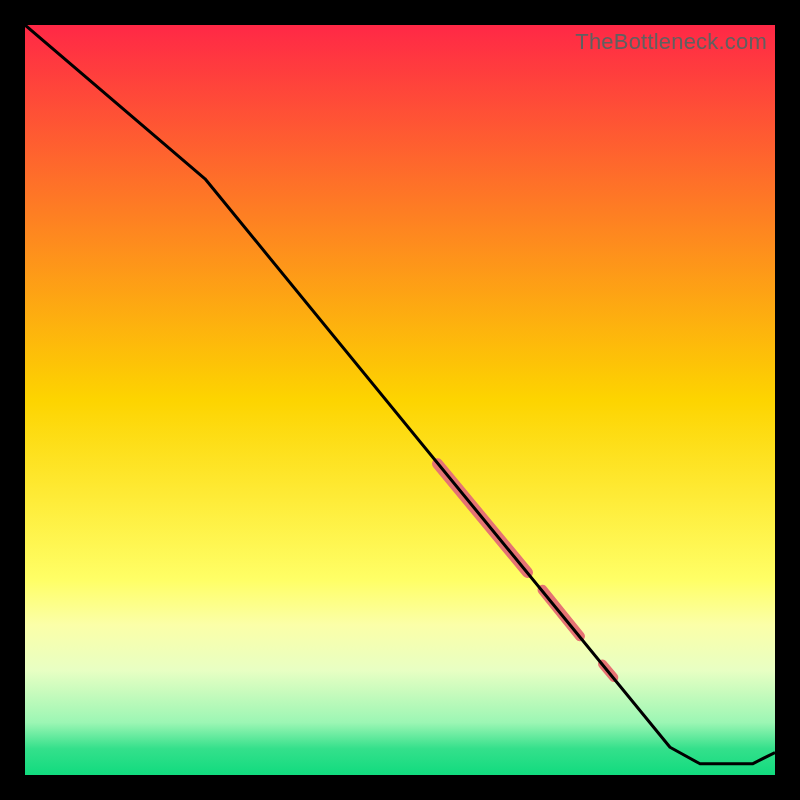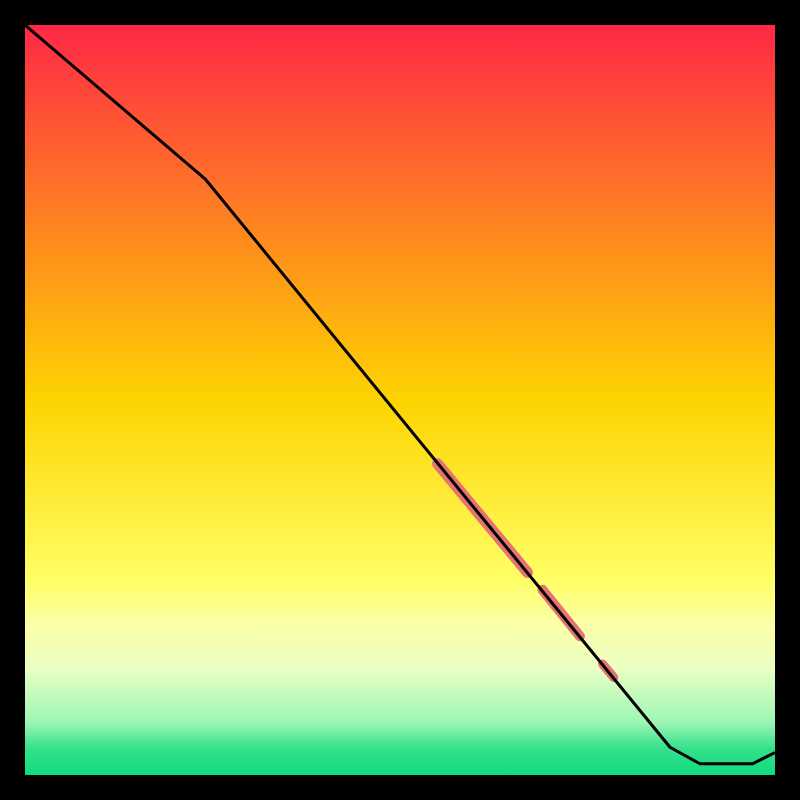--- a/index.html
+++ b/index.html
@@ -38,20 +38,21 @@
   svg {
     display: block;
   }
 </style>
 </head>
 <body>
 
 <div class="frame">
   <div class="plot-area">
 
+    <div class="watermark">TheBottleneck.com</div>
 
     <svg id="chart-svg" width="750" height="750" viewBox="0 0 750 750" preserveAspectRatio="none">
       <defs>
         <linearGradient id="bg-grad" x1="0" y1="0" x2="0" y2="1">
             <stop offset="0.00%" stop-color="#ff2846"></stop>
             <stop offset="50.00%" stop-color="#fdd400"></stop>
             <stop offset="74.00%" stop-color="#ffff66"></stop>
             <stop offset="80.00%" stop-color="#fbffa8"></stop>
             <stop offset="86.00%" stop-color="#e8ffc3"></stop>
             <stop offset="93.00%" stop-color="#9cf6b4"></stop>

